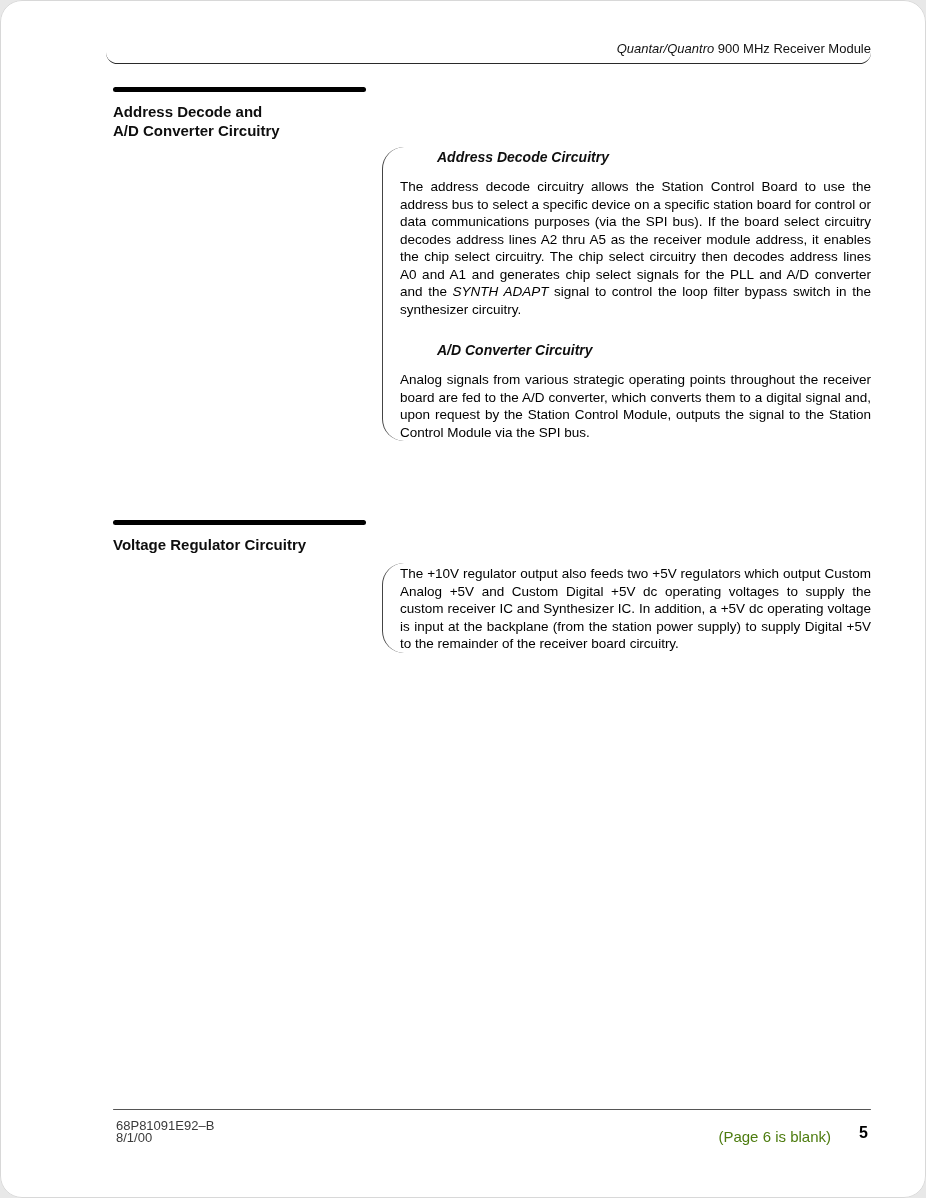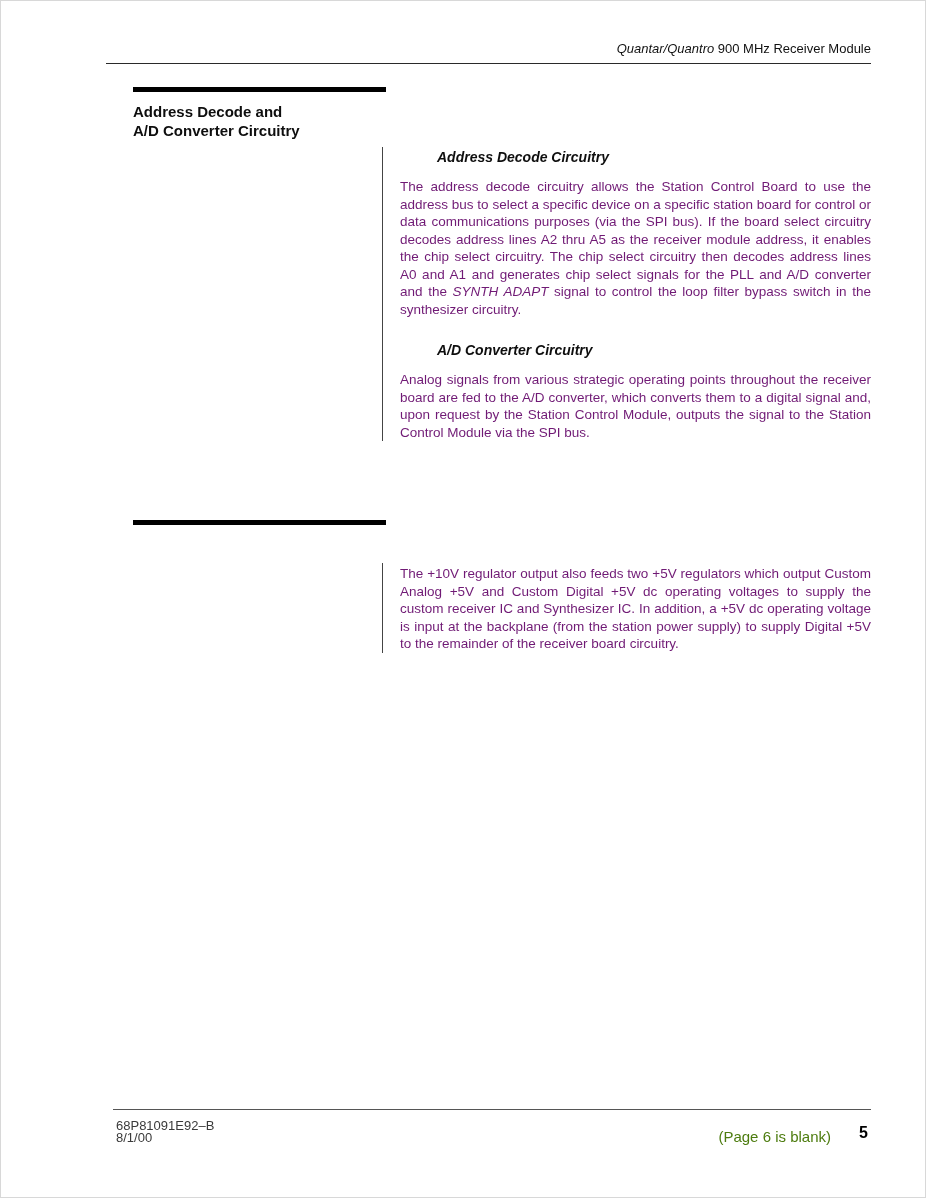--- a/index.html
+++ b/index.html
@@ -1,15 +1,15 @@
 <!DOCTYPE html>
 <html><head>
 <meta charset="utf-8">
 <style>
-  * { margin: 0; padding: 0; box-sizing: border-box; }
+  * { margin: 0; padding: 0; box-sizing: border-box; border-radius: 22px; }
   html, body { background: #e8e8e8; }
   .page {
     position: relative;
     width: 926px;
     height: 1198px;
     margin: 0 auto;
     background: #ffffff;
     font-family: "Liberation Sans", sans-serif;
     color: #1c1c1c;
     overflow: hidden;
@@ -28,21 +28,20 @@
     border-bottom: 1px solid #2a2a2a;
     color: #111;
   }
   .header .italic { font-style: italic; }
 
   
   .side-label {
     position: absolute;
     left: 112px;
     width: 253px;
-    margin-left: 20px;
   }
   .side-label .bar {
     height: 5px;
     background: #000;
     margin-bottom: 10px;
   }
   .side-label .heading {
     font-size: 15px;
     font-weight: bold;
     line-height: 19px;
@@ -63,21 +62,21 @@
     font-weight: bold;
     font-style: italic;
     margin-bottom: 13px;
     color: #0e0e0e;
     margin-left: 37px;
   }
   .para {
     font-size: 13.5px;
     line-height: 17.5px;
     text-align: justify;
-    color: #701a75;
+    color: #000000;
   }
   .para + .subhead { margin-top: 24px; }
   .para + .para { }
   .para .italic { font-style: italic; }
 
   
   .footer-rule {
     position: absolute;
     top: 1108px;
     left: 112px;
@@ -129,20 +128,21 @@
 
   <div class="text-col" style="top: 146px;">
     <div class="subhead">Address Decode Circuitry</div>
     <p class="para"><span>The address decode circuitry allows the Station Control Board to use the address bus to select a specific device on a specific station board for control or data communications purposes (via the SPI bus). If the board select circuitry decodes address lines A2 thru A5 as the receiver module address, it enables the chip select circuitry. The chip select circuitry then decodes address lines A0 and A1 and generates chip select signals for the PLL and A/D converter and the </span><span class="italic">SYNTH ADAPT</span><span> signal to control the loop filter bypass switch in the synthesizer circuitry.</span></p>
     <div class="subhead">A/D Converter Circuitry</div>
     <p class="para">Analog signals from various strategic operating points throughout the receiver board are fed to the A/D converter, which converts them to a digital signal and, upon request by the Station Control Module, outputs the signal to the Station Control Module via the SPI bus.</p>
   </div>
 
   <div class="side-label" style="top: 519px;">
     <div class="bar"></div>
+    <div class="heading">Voltage Regulator Circuitry</div>
   </div>
 
   <div class="text-col" style="top: 562px;">
     <p class="para">The +10V regulator output also feeds two +5V regulators which output Custom Analog +5V and Custom Digital +5V dc operating voltages to supply the custom receiver IC and Synthesizer IC. In addition, a +5V dc operating voltage is input at the backplane (from the station power supply) to supply Digital +5V to the remainder of the receiver board circuitry.</p>
   </div>
 
   <div class="footer-rule"></div>
   <div class="doc-info">
     <div>68P81091E92–B</div>
     <div>8/1/00</div>

